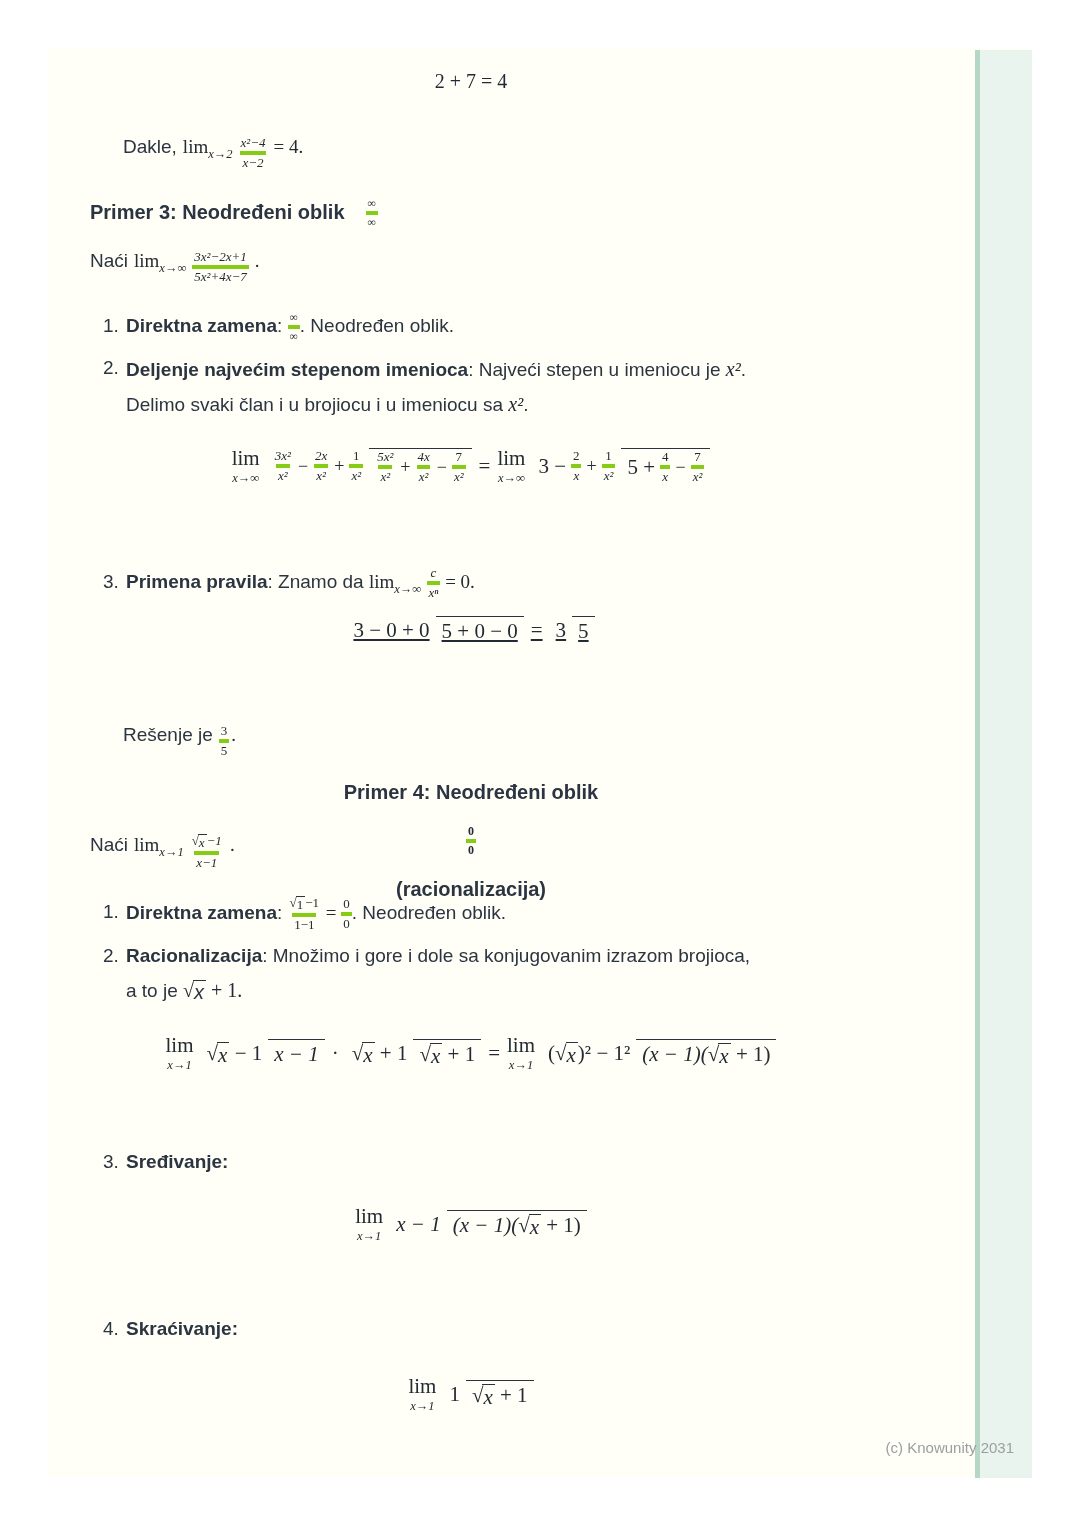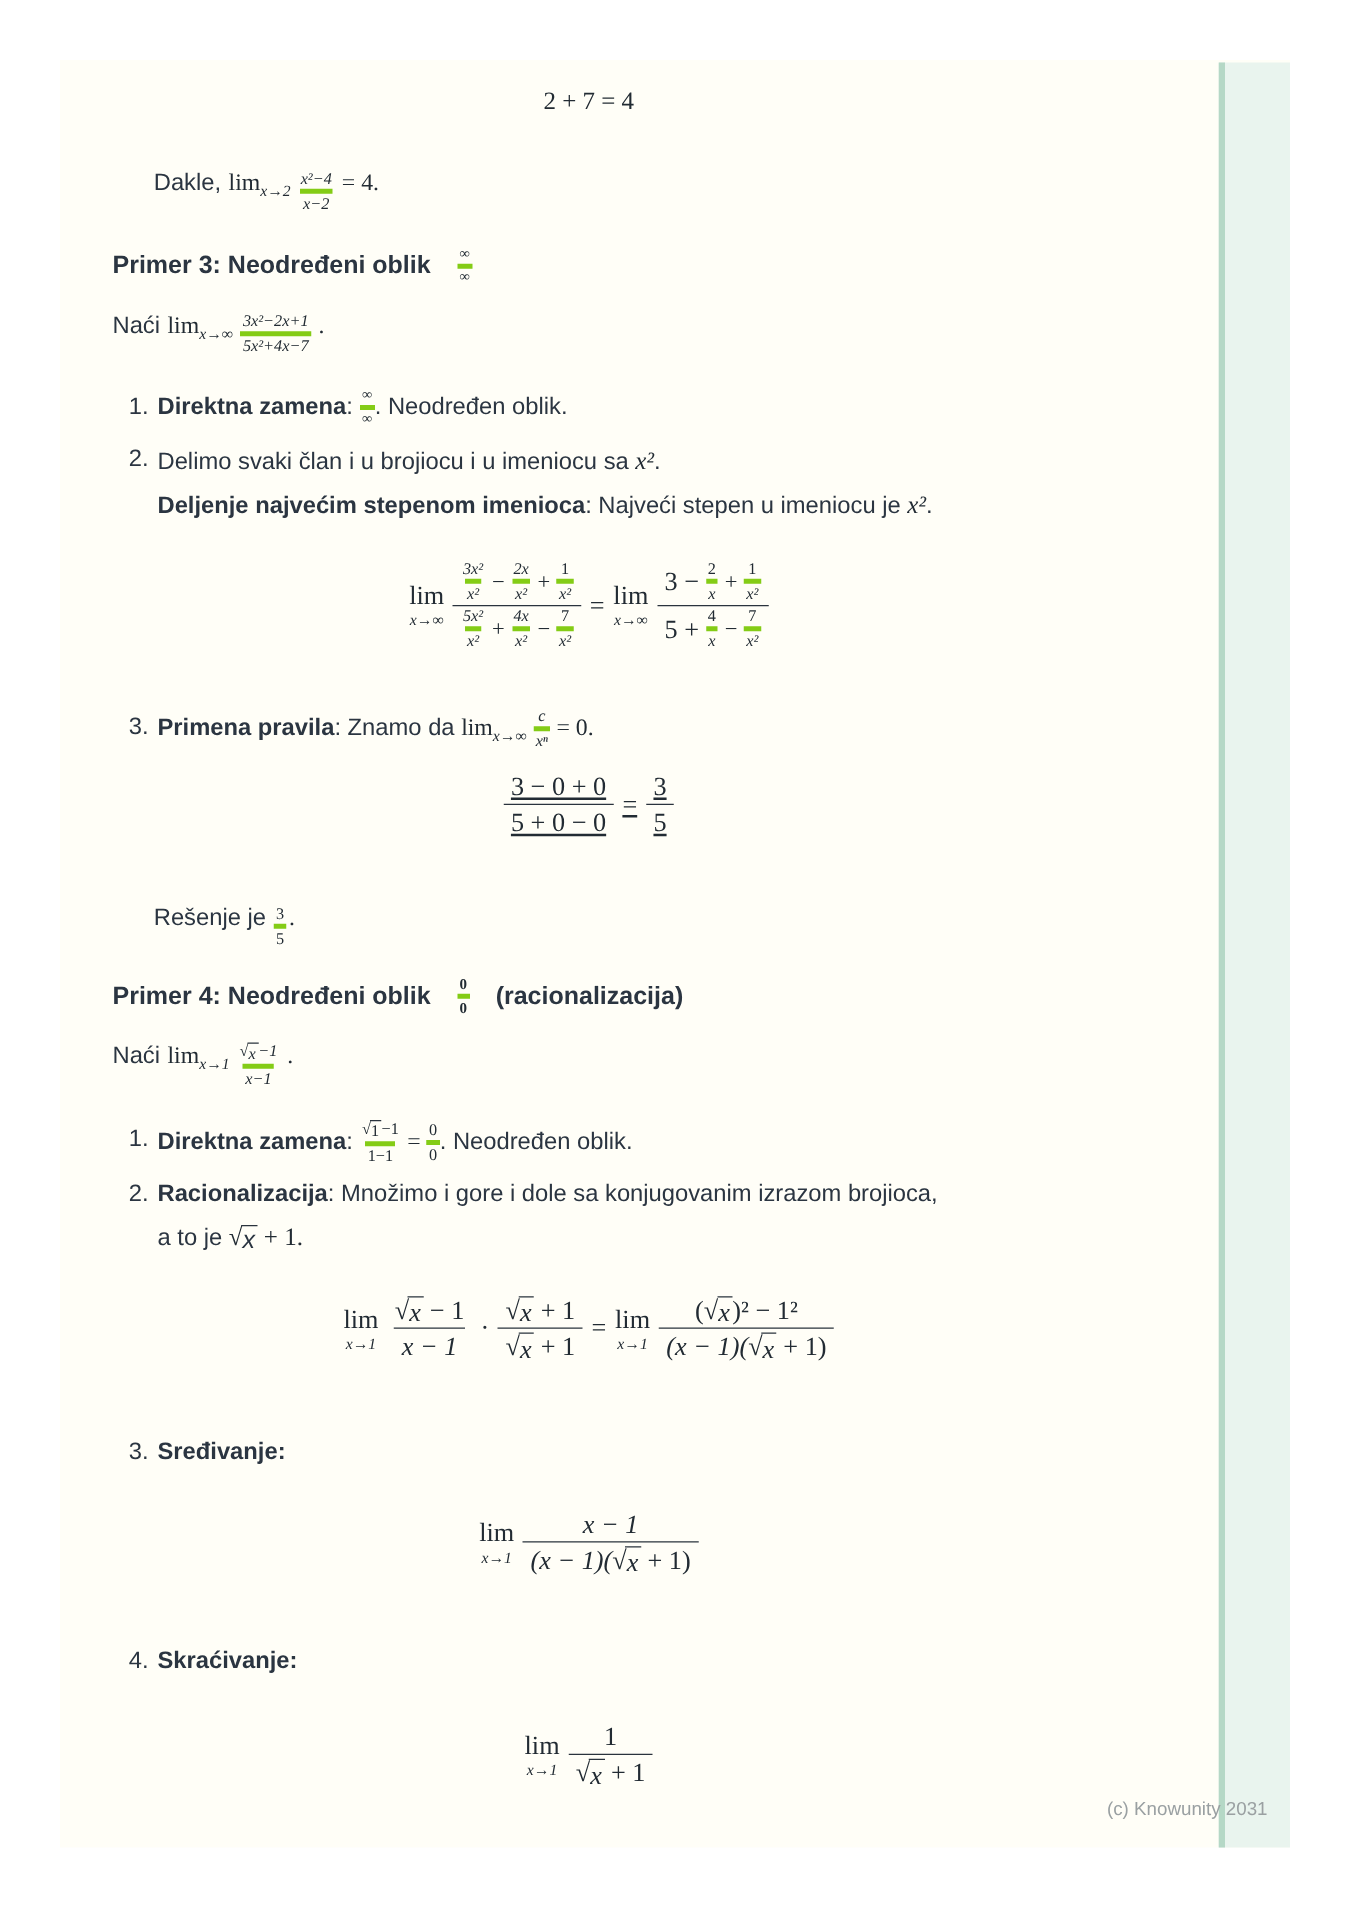--- a/index.html
+++ b/index.html
@@ -32,21 +32,21 @@
   }
   .m{font-style:italic;font-size:20px;}
   .mu{font-style:normal;font-size:20px;}
   .mlim{font-style:normal;font-size:20px;}
   .msub{font-size:12.5px;font-style:italic;vertical-align:-5px;letter-spacing:0;}
 
   .display{font-size:21px;display:flex;justify-content:center;align-items:center;gap:7px;font-style:normal;}
   .display .op{font-style:normal;}
   .display .var{font-style:italic;}
 
-  .frac{display:inline-flex;flex-direction:column;align-items:center;text-align:center;line-height:1.25;vertical-align:middle;}
+  .frac{display:inline-flex;flex-direction:row;align-items:center;text-align:center;line-height:1.25;vertical-align:middle;}
   .frac>.fn{padding:0 6px 1px;}
   .frac>.fd{border-top:1.5px solid #2a333d;padding:1px 6px 0;}
 
   .frow{display:flex;align-items:center;justify-content:center;gap:5px;}
   .frow .sop{font-size:18px;}
 
   .sfrac{display:inline-flex;flex-direction:column;align-items:center;font-size:13px;line-height:1.1;vertical-align:middle;text-align:center;font-style:normal;}
   .sfrac .sn{padding:0 2px 1px;}
   .sfrac .sd{border-top:4px solid #84cc16;padding:1px 2px 0;}
   .sfrac .vi{font-style:italic;}
@@ -65,21 +65,21 @@
   .y-top{top:70px;}
   .y-dakle{top:136px;}
   .y-h3{top:197px;}
   .y-naci3{top:250px;}
   .y-i1-3{top:310px;}
   .y-i2-3{top:352px;}
   .y-fa{top:448px;}
   .y-i3-3{top:566px;}
   .y-fb{top:616px;text-decoration:underline;}
   .y-res{top:724px;}
-  .y-h4{top:781px;}
+  .y-h4{top:781px;flex-direction:column;}
   .y-naci4{top:834px;}
   .y-i1-4{top:896px;}
   .y-i2-4{top:940px;}
   .y-fc{top:1035px;}
   .y-i3-4{top:1146px;}
   .y-fd{top:1206px;}
   .y-i4-4{top:1313px;}
   .y-fe{top:1376px;}
 </style>
 </head>
@@ -132,22 +132,22 @@
       <span class="b">Direktna zamena</span><span>: </span><span class="sfrac" style="font-size:11.5px">
           <span class="sn">∞</span>
           <span class="sd">∞</span>
         </span><span>. Neodređen oblik.</span>
     </span>
   </div>
 
   <div class="blk y-i2-3 li">
     <span class="no">2.</span>
     <span class="it">
+      <div><span class="b">Deljenje najvećim stepenom imenioca</span><span>: Najveći stepen u imeniocu je </span><span class="m">x²</span><span>.</span></div>
       <div><span>Delimo svaki član i u brojiocu i u imeniocu sa </span><span class="m">x²</span><span>.</span></div>
-      <div><span class="b">Deljenje najvećim stepenom imenioca</span><span>: Najveći stepen u imeniocu je </span><span class="m">x²</span><span>.</span></div>
     </span>
   </div>
 
   <div class="blk y-fa display">
     <span class="limcol">
         <span>lim</span>
         <span class="ls">x→∞</span>
       </span>
     <span class="frac">
       <span class="fn frow">

